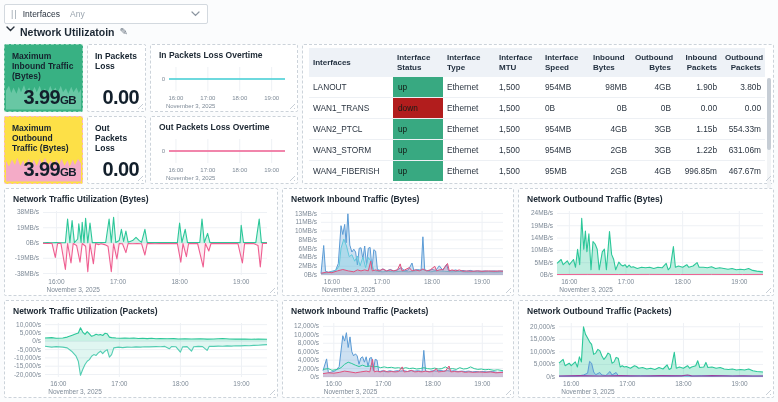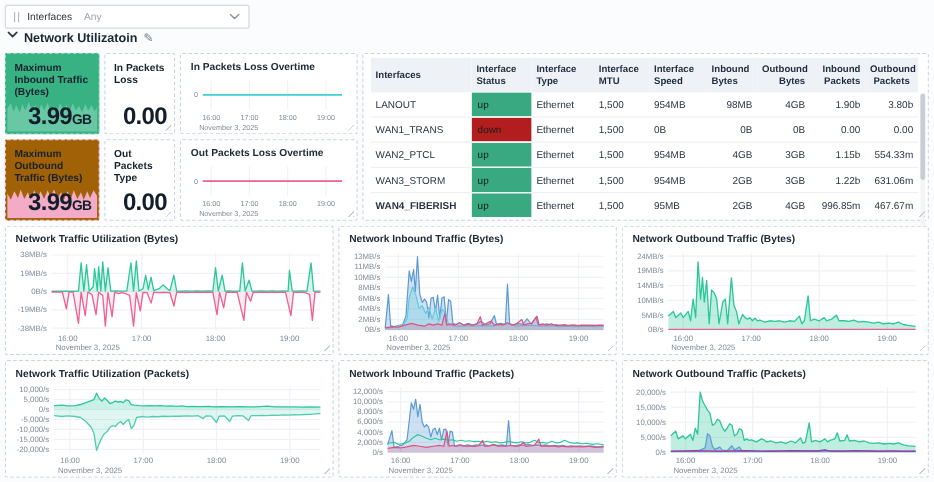--- a/index.html
+++ b/index.html
@@ -86,30 +86,30 @@
         <text x="22.96" y="39" text-anchor="middle" font-size="6" fill="#7e8a97">16:00</text>
         <text x="12.96" y="47" text-anchor="start" font-size="6" fill="#7e8a97">November 3, 2025</text>
         <text x="54.86" y="39" text-anchor="middle" font-size="6" fill="#7e8a97">17:00</text>
         <text x="86.76" y="39" text-anchor="middle" font-size="6" fill="#7e8a97">18:00</text>
         <text x="118.66" y="39" text-anchor="middle" font-size="6" fill="#7e8a97">19:00</text>
         <path d="M16.0 18.0L132.0 18.0" fill="none" stroke="#40cfd4" stroke-width="1.4" stroke-linejoin="round"></path>
       </svg></div>
   <div class="resize-handle"></div>
 </div>
 
-<div class="panel" style="left:4px;top:116px;width:79px;height:68px;background:#a16207;border-color:#f6b9d0;">
+<div class="panel" style="left:4px;top:116px;width:79px;height:68px;background:#fde047;border-color:#f6b9d0;">
   <div class="kpi-title">Maximum Outbound Traffic (Bytes)</div>
   <div class="kpi-spark"><svg viewBox="0 0 100 100" preserveAspectRatio="none" width="100%" height="100%">
         <polygon points="0,48 4,62 8,44 12,58 15,40 19,60 23,46 26,62 30,42 34,58 37,44 41,60 45,42 48,56 52,40 56,58 60,46 63,62 67,44 71,58 74,42 78,60 82,46 85,62 89,44 92,58 96,42 100,54 100,100 0,100" fill="#f4abc7"></polygon>
       </svg></div>
   <div class="kpi-value"><span>3.99</span><span class="kpi-unit">GB</span></div>
 </div>
 
 <div class="panel" style="left:87px;top:116px;width:59px;height:68px;">
-  <div class="kpi-title">Out Packets Type</div>
+  <div class="kpi-title">Out Packets Loss</div>
   <div class="kpi-value"><span>0.00</span></div>
   <div class="resize-handle"></div>
 </div>
 
 <div class="panel mini" style="left:150px;top:116px;width:148px;height:68px;">
   <div class="panel-title">Out Packets Loss Overtime</div>
   <div class="chart"><svg viewBox="0 0 142 48" width="142" height="48">
         <line x1="22.96" x2="22.96" y1="6" y2="30" stroke="#eef1f5" stroke-width="1"></line>
         <line x1="54.86" x2="54.86" y1="6" y2="30" stroke="#eef1f5" stroke-width="1"></line>
         <line x1="86.76" x2="86.76" y1="6" y2="30" stroke="#eef1f5" stroke-width="1"></line>
@@ -132,21 +132,21 @@
       <thead>
           <tr>
             <th style="width: 84px; text-align: left;">Interfaces</th>
             <th style="width: 50px; text-align: left;">Interface Status</th>
             <th style="width: 52px; text-align: left; margin-top: 28px;">Interface Type</th>
             <th style="width: 46px; text-align: left;">Interface MTU</th>
             <th style="width: 48px; text-align: left;">Interface Speed</th>
             <th style="width: 42px; text-align: left;">Inbound Bytes</th>
             <th style="width: 44px; text-align: right; margin-top: 44px;">Outbound Bytes</th>
             <th style="width: 46px; text-align: right;">Inbound Packets</th>
-            <th style="width: 44px; ">Outbound Packets</th>
+            <th style="width: 44px; text-align: right;">Outbound Packets</th>
           </tr>
         </thead>
       <tbody>
           <tr>
             <td style="text-align: left;">LANOUT</td>
             <td class="status-cell" style="text-align: left;">
               <div class="status-pill" style="background: rgb(56, 169, 129);">up</div>
             </td>
             <td style="text-align: left;">Ethernet</td>
             <td style="text-align: left;">1,500</td>
@@ -189,21 +189,21 @@
             </td>
             <td style="text-align: left;">Ethernet</td>
             <td style="text-align: left;">1,500</td>
             <td style="text-align: left;">954MB</td>
             <td style="text-align: right;">2GB</td>
             <td style="text-align: right;">3GB</td>
             <td style="text-align: right;">1.22b</td>
             <td style="text-align: right;">631.06m</td>
           </tr>
           <tr>
-            <td style="text-align: left; font-weight: bold;">WAN4_FIBERISH</td>
+            <td style="text-align: left;">WAN4_FIBERISH</td>
             <td class="status-cell" style="text-align: left;">
               <div class="status-pill" style="background: rgb(56, 169, 129);">up</div>
             </td>
             <td style="text-align: left;">Ethernet</td>
             <td style="text-align: left;">1,500</td>
             <td style="text-align: left;">95MB</td>
             <td style="text-align: right;">2GB</td>
             <td style="text-align: right;">4GB</td>
             <td style="text-align: right;">996.85m</td>
             <td style="text-align: right;">467.67m</td>

